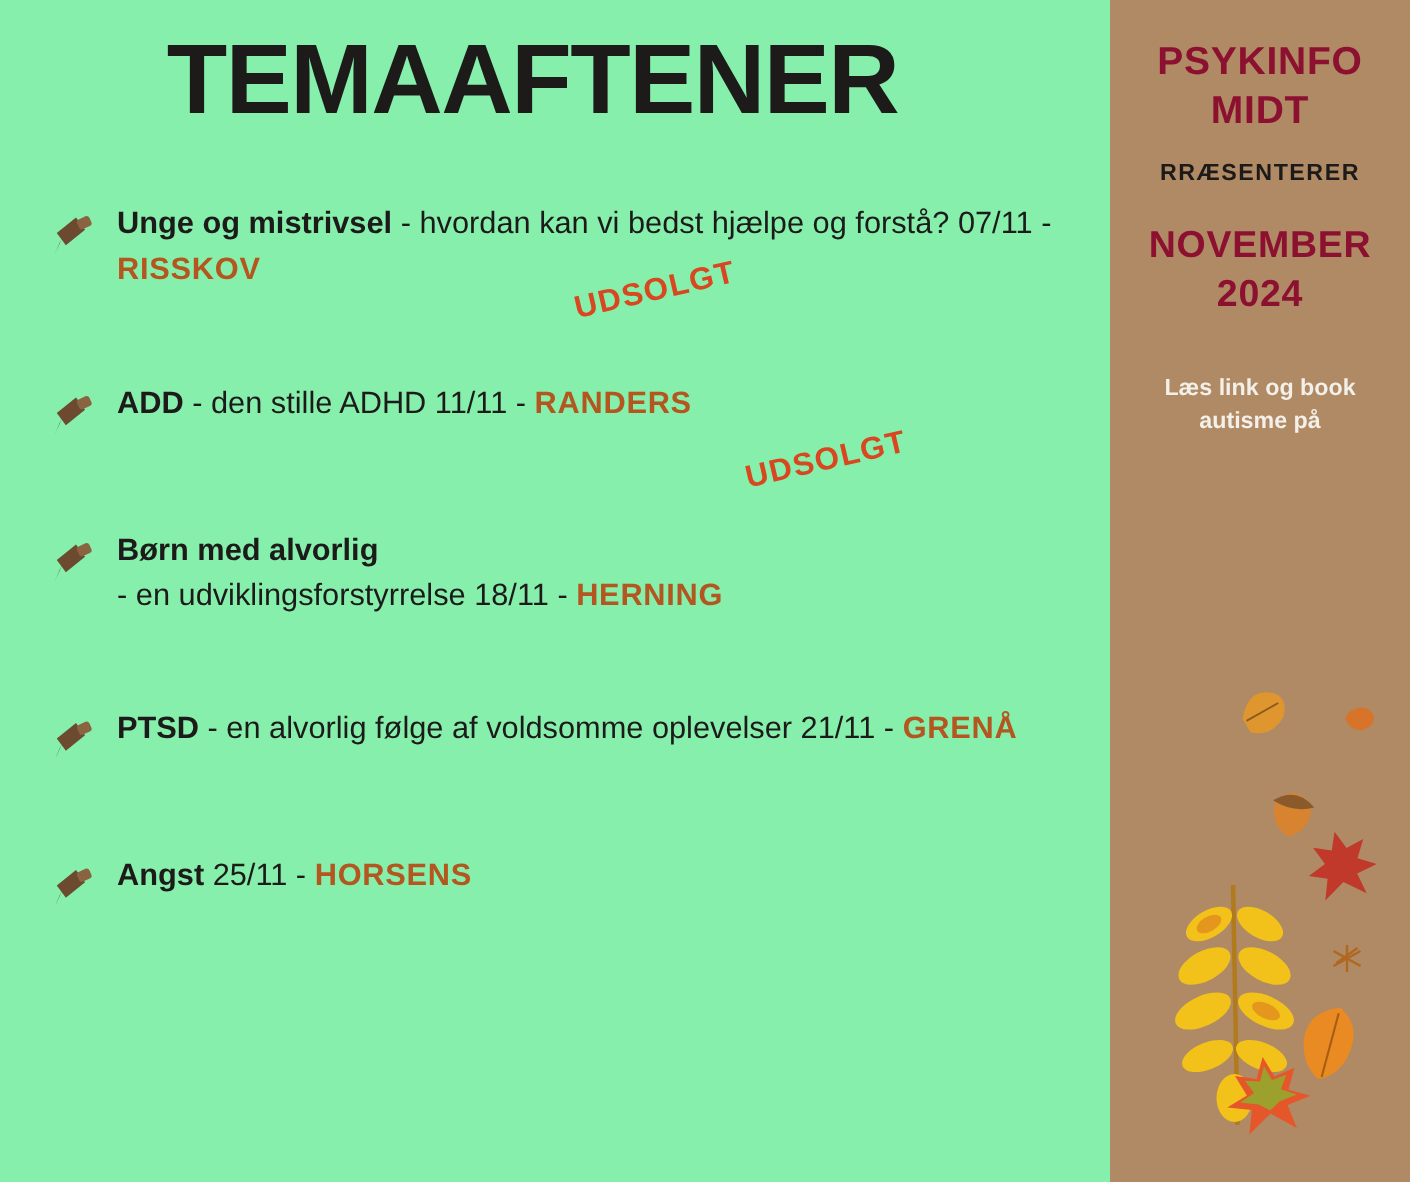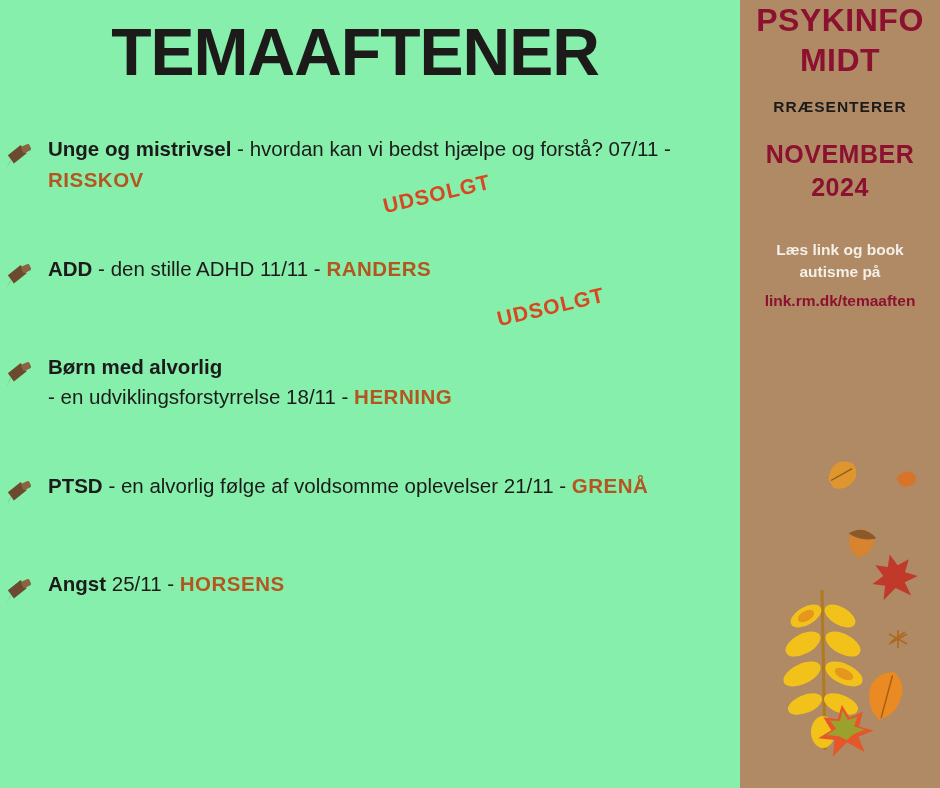--- a/index.html
+++ b/index.html
@@ -28,20 +28,21 @@
     font-weight:bold;
     letter-spacing:-1px;
     color:#1c1b1a;
     text-align:center;
     margin:14px 0 0 0;
     padding-right:30px;
     font-family:"Liberation Sans", sans-serif;
   }
   .events{
     margin-top:44px;
+    padding-left:30px;
   }
   .event{
     position:relative;
     display:flex;
     align-items:flex-start;
     margin-bottom:58px;
     min-height:40px;
   }
   .pin{
     flex:0 0 auto;
@@ -79,21 +80,22 @@
   .right{
     position:relative;
     width:200px;
     height:788px;
     background:#b08a64;
     text-align:center;
     box-sizing:border-box;
     overflow:hidden;
   }
   .brand{
-    font-size:32px;
+    margin-top:24px;
+    font-size:26px;
     font-weight:bold;
     color:#8c1130;
     line-height:1.25;
     letter-spacing:0.5px;
   }
   .presents{
     margin-top:18px;
     font-size:15.5px;
     font-weight:bold;
     color:#1c1b1a;
@@ -230,21 +232,20 @@
     <div class="presents">RRÆSENTERER</div>
 
     <div class="month">
       <div>NOVEMBER</div>
       <div>2024</div>
     </div>
 
     <div class="readmore">
       <div>Læs link og book</div>
       <div>autisme på</div>
-      <a class="link" href="#">link.rm.dk/temaaften</a>
     </div>
 
     <svg class="leaves" viewBox="0 0 200 348">
 
       <g transform="translate(85,30) rotate(-20)">
         <path d="M0 10 Q10 -8 24 0 Q34 6 26 18 Q14 28 2 20 Z" fill="#e0962f"></path>
         <path d="M2 12 L26 8" stroke="#8a5a1c" stroke-width="1.2" fill="none"></path>
       </g>
 
       <g transform="translate(162,28) rotate(25)">

